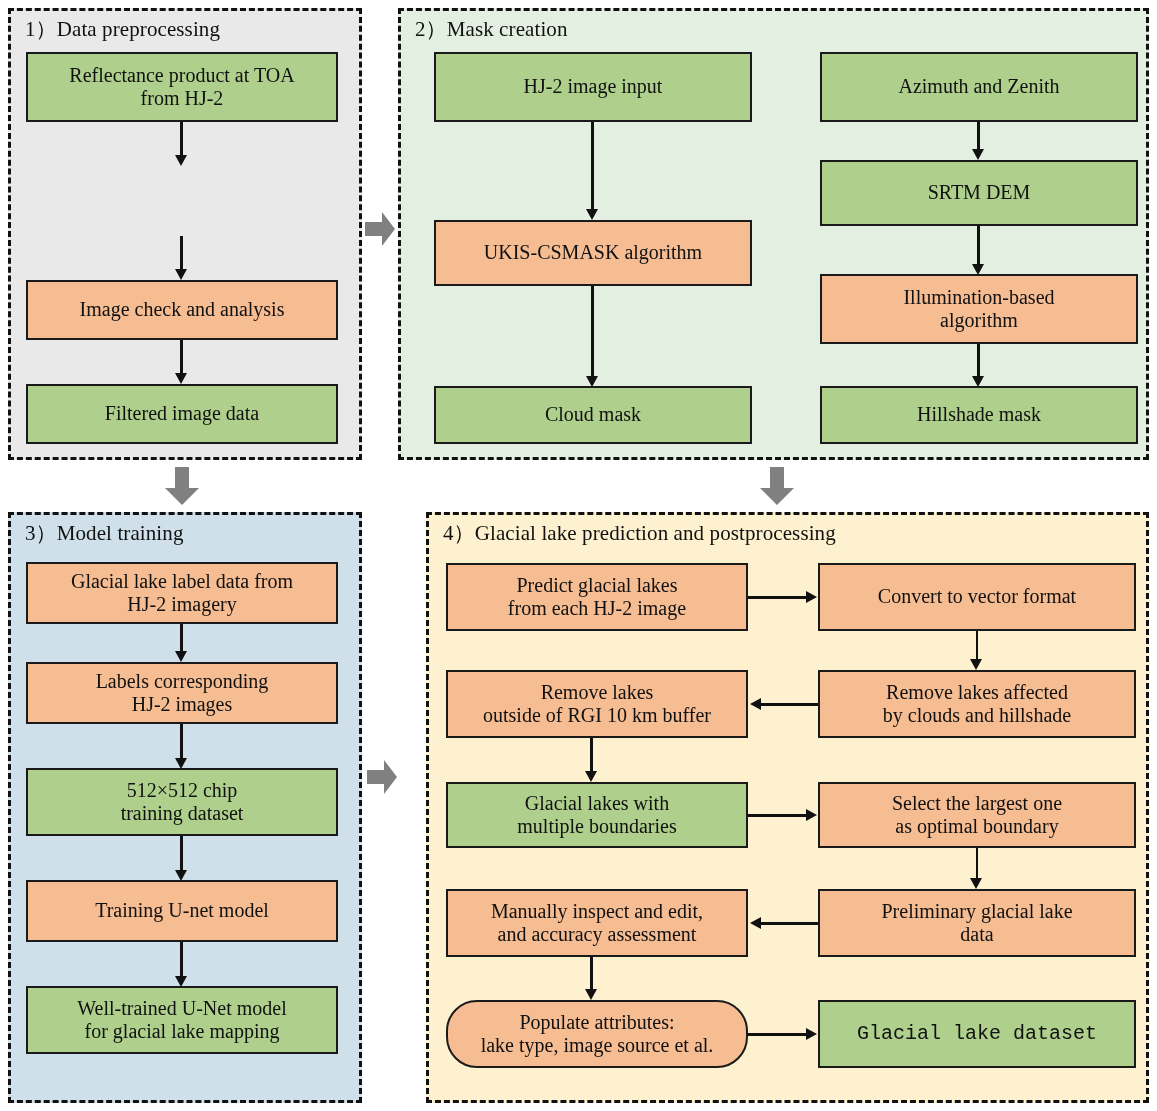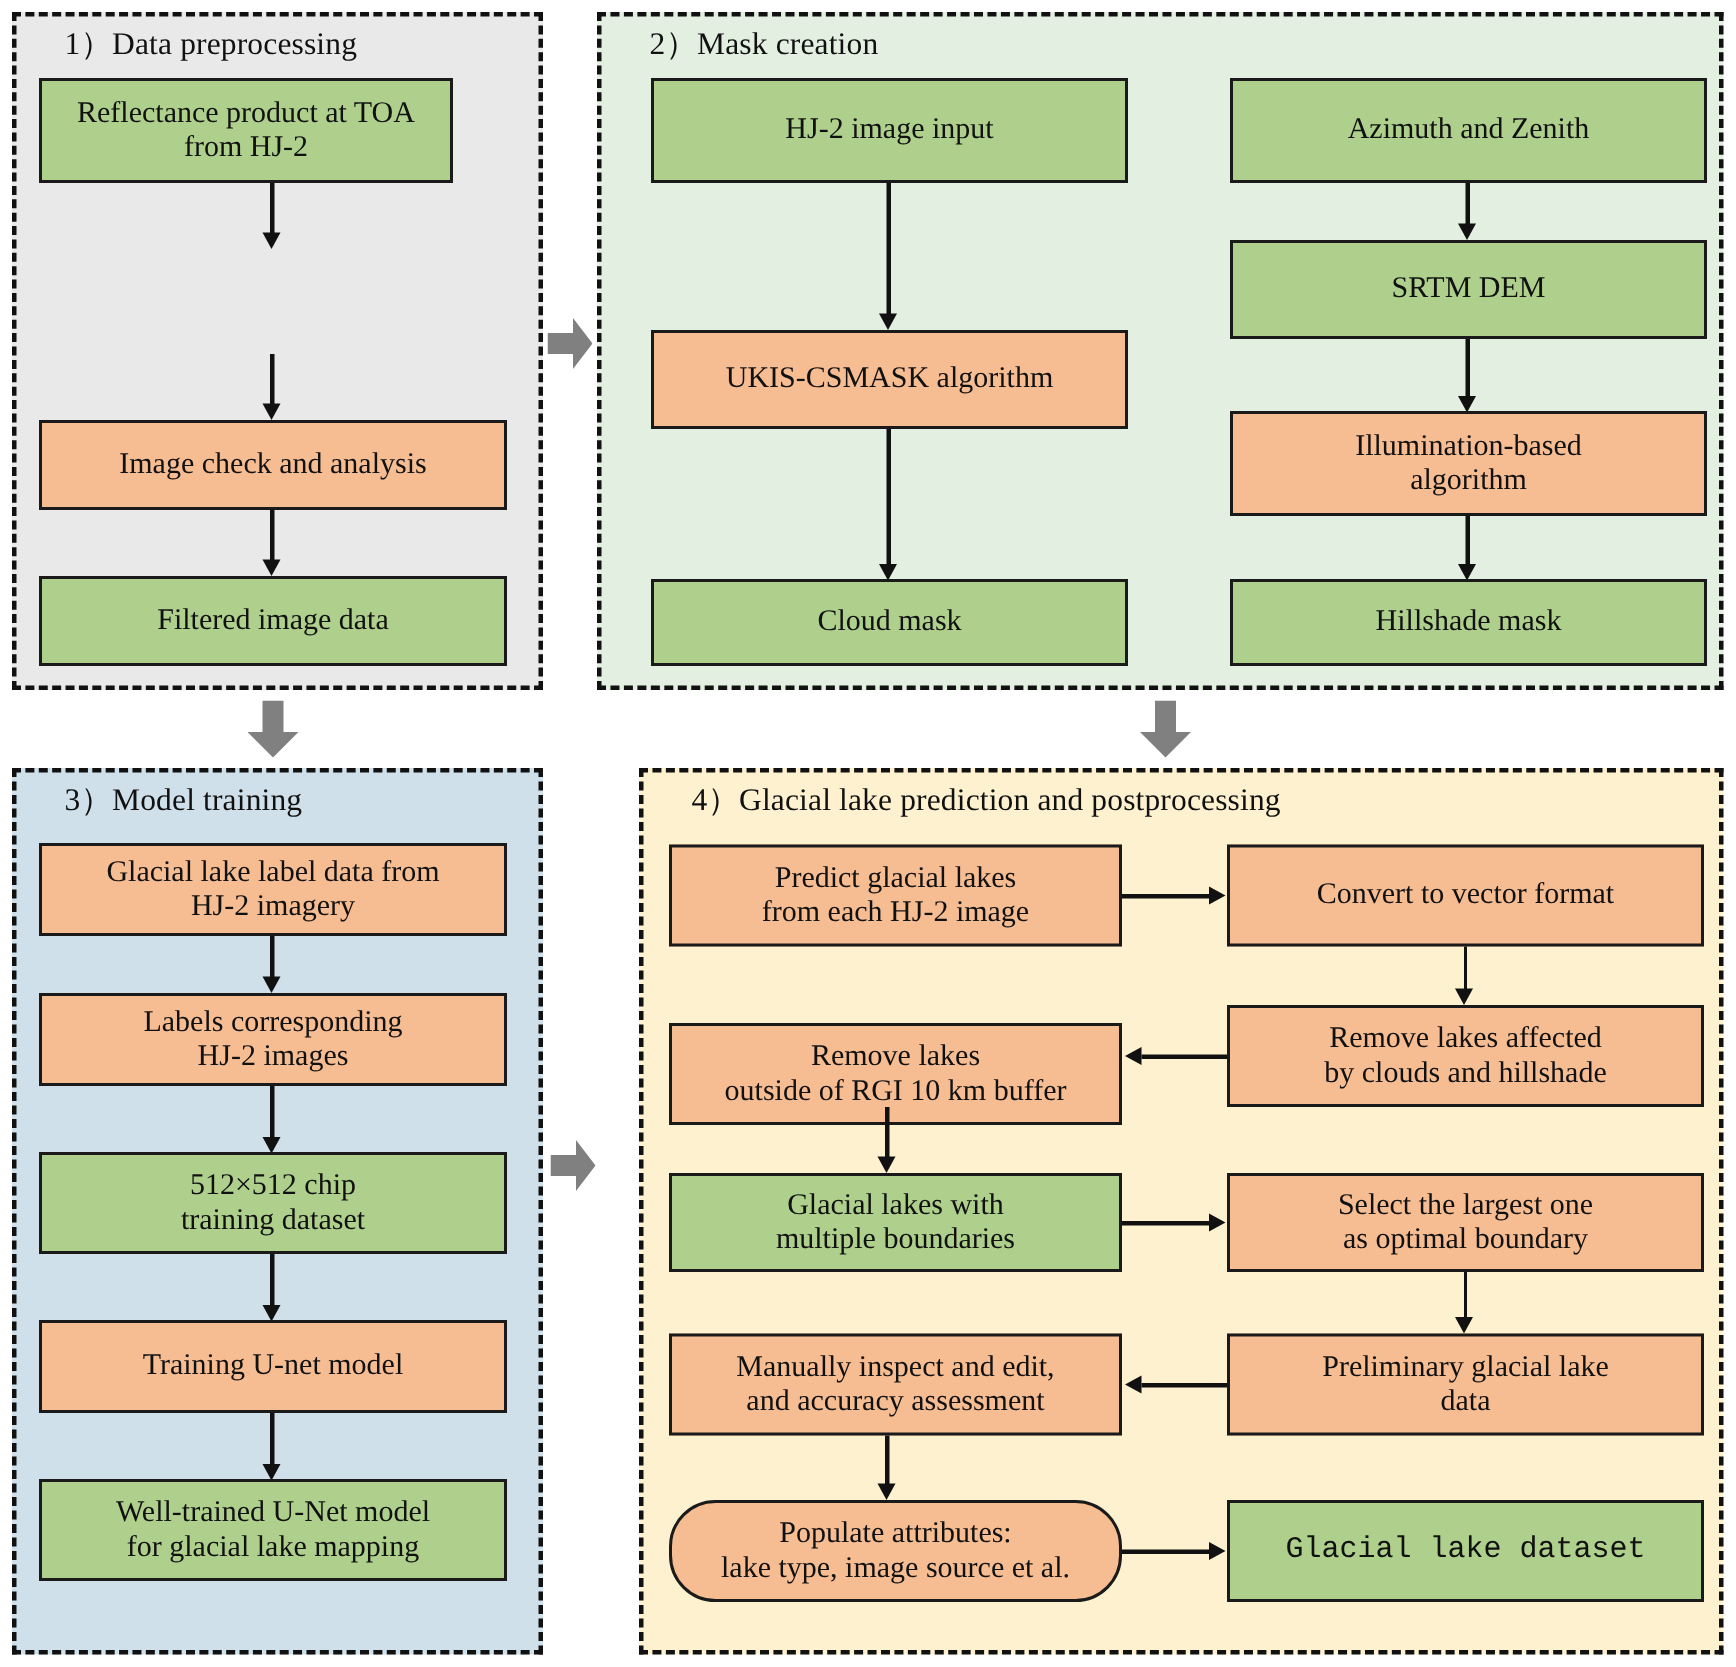--- a/index.html
+++ b/index.html
@@ -18,21 +18,20 @@
     border:3px dashed #111111;
     box-sizing:border-box;
   }
   .panel-title{
     position:absolute;
     left:14px;
     top:4px;
     font-size:21px;
     letter-spacing:.1px;
     white-space:nowrap;
-    margin-left:18px;
   }
   .p1{left:8px;  top:8px;   width:354px; height:452px; background:#e9e9e9;}
   .p2{left:398px;top:8px;   width:751px; height:452px; background:#e3efe1;}
   .p3{left:8px;  top:512px; width:354px; height:591px; background:#cfe0ea;}
   .p4{left:426px;top:512px; width:723px; height:591px; background:#fdf1cf;}
 
   
   .box{
     position:absolute;
     box-sizing:border-box;
@@ -88,21 +87,21 @@
 </style>
 </head>
 <body>
 
 <div class="stage">
 
   <div class="panel p1">
     <div class="panel-title">1）Data preprocessing</div>
   </div>
 
-  <div class="box green" style="left:26px;top:52px;width:276px;height:70px;text-align:center;">Reflectance product at TOA
+  <div class="box green" style="left:26px;top:52px;width:312px;height:70px;text-align:center;">Reflectance product at TOA
 from HJ-2</div>
   <div class="vline" style="left:180px;top:122px;height:39px;"></div>
   <div class="arrowhead-down" style="left:174.5px;top:155px;"></div>
 
   <div class="vline" style="left:180px;top:236px;height:39px;"></div>
   <div class="arrowhead-down" style="left:174.5px;top:269px;"></div>
 
   <div class="box orange" style="left:26px;top:280px;width:312px;height:60px;">Image check and analysis</div>
   <div class="vline" style="left:180px;top:340px;height:39px;"></div>
   <div class="arrowhead-down" style="left:174.5px;top:373px;"></div>
@@ -170,21 +169,21 @@
 
   <div class="box orange" style="left:446px;top:563px;width:302px;height:68px;">Predict glacial lakes
 from each HJ-2 image</div>
   <div class="hline" style="left:748px;top:596px;width:59px;"></div>
   <div class="arrowhead-right" style="left:806px;top:590.5px;"></div>
   <div class="box orange" style="left:818px;top:563px;width:318px;height:68px;">Convert to vector format</div>
 
   <div class="vline" style="left:975.5px;top:631px;height:34px;"></div>
   <div class="arrowhead-down" style="left:970px;top:659px;"></div>
 
-  <div class="box orange" style="left:446px;top:670px;width:302px;height:68px;margin-top:12px;">Remove lakes
+  <div class="box orange" style="left:446px;top:670px;width:302px;height:68px;">Remove lakes
 outside of RGI 10 km buffer</div>
   <div class="hline" style="left:761px;top:703px;width:57px;"></div>
   <div class="arrowhead-left" style="left:750px;top:697.5px;"></div>
   <div class="box orange" style="left:818px;top:670px;width:318px;height:68px;">Remove  lakes affected
 by clouds and hillshade</div>
 
   <div class="vline" style="left:590px;top:738px;height:39px;"></div>
   <div class="arrowhead-down" style="left:584.5px;top:771px;"></div>
 
   <div class="box green" style="left:446px;top:782px;width:302px;height:66px;">Glacial lakes with

